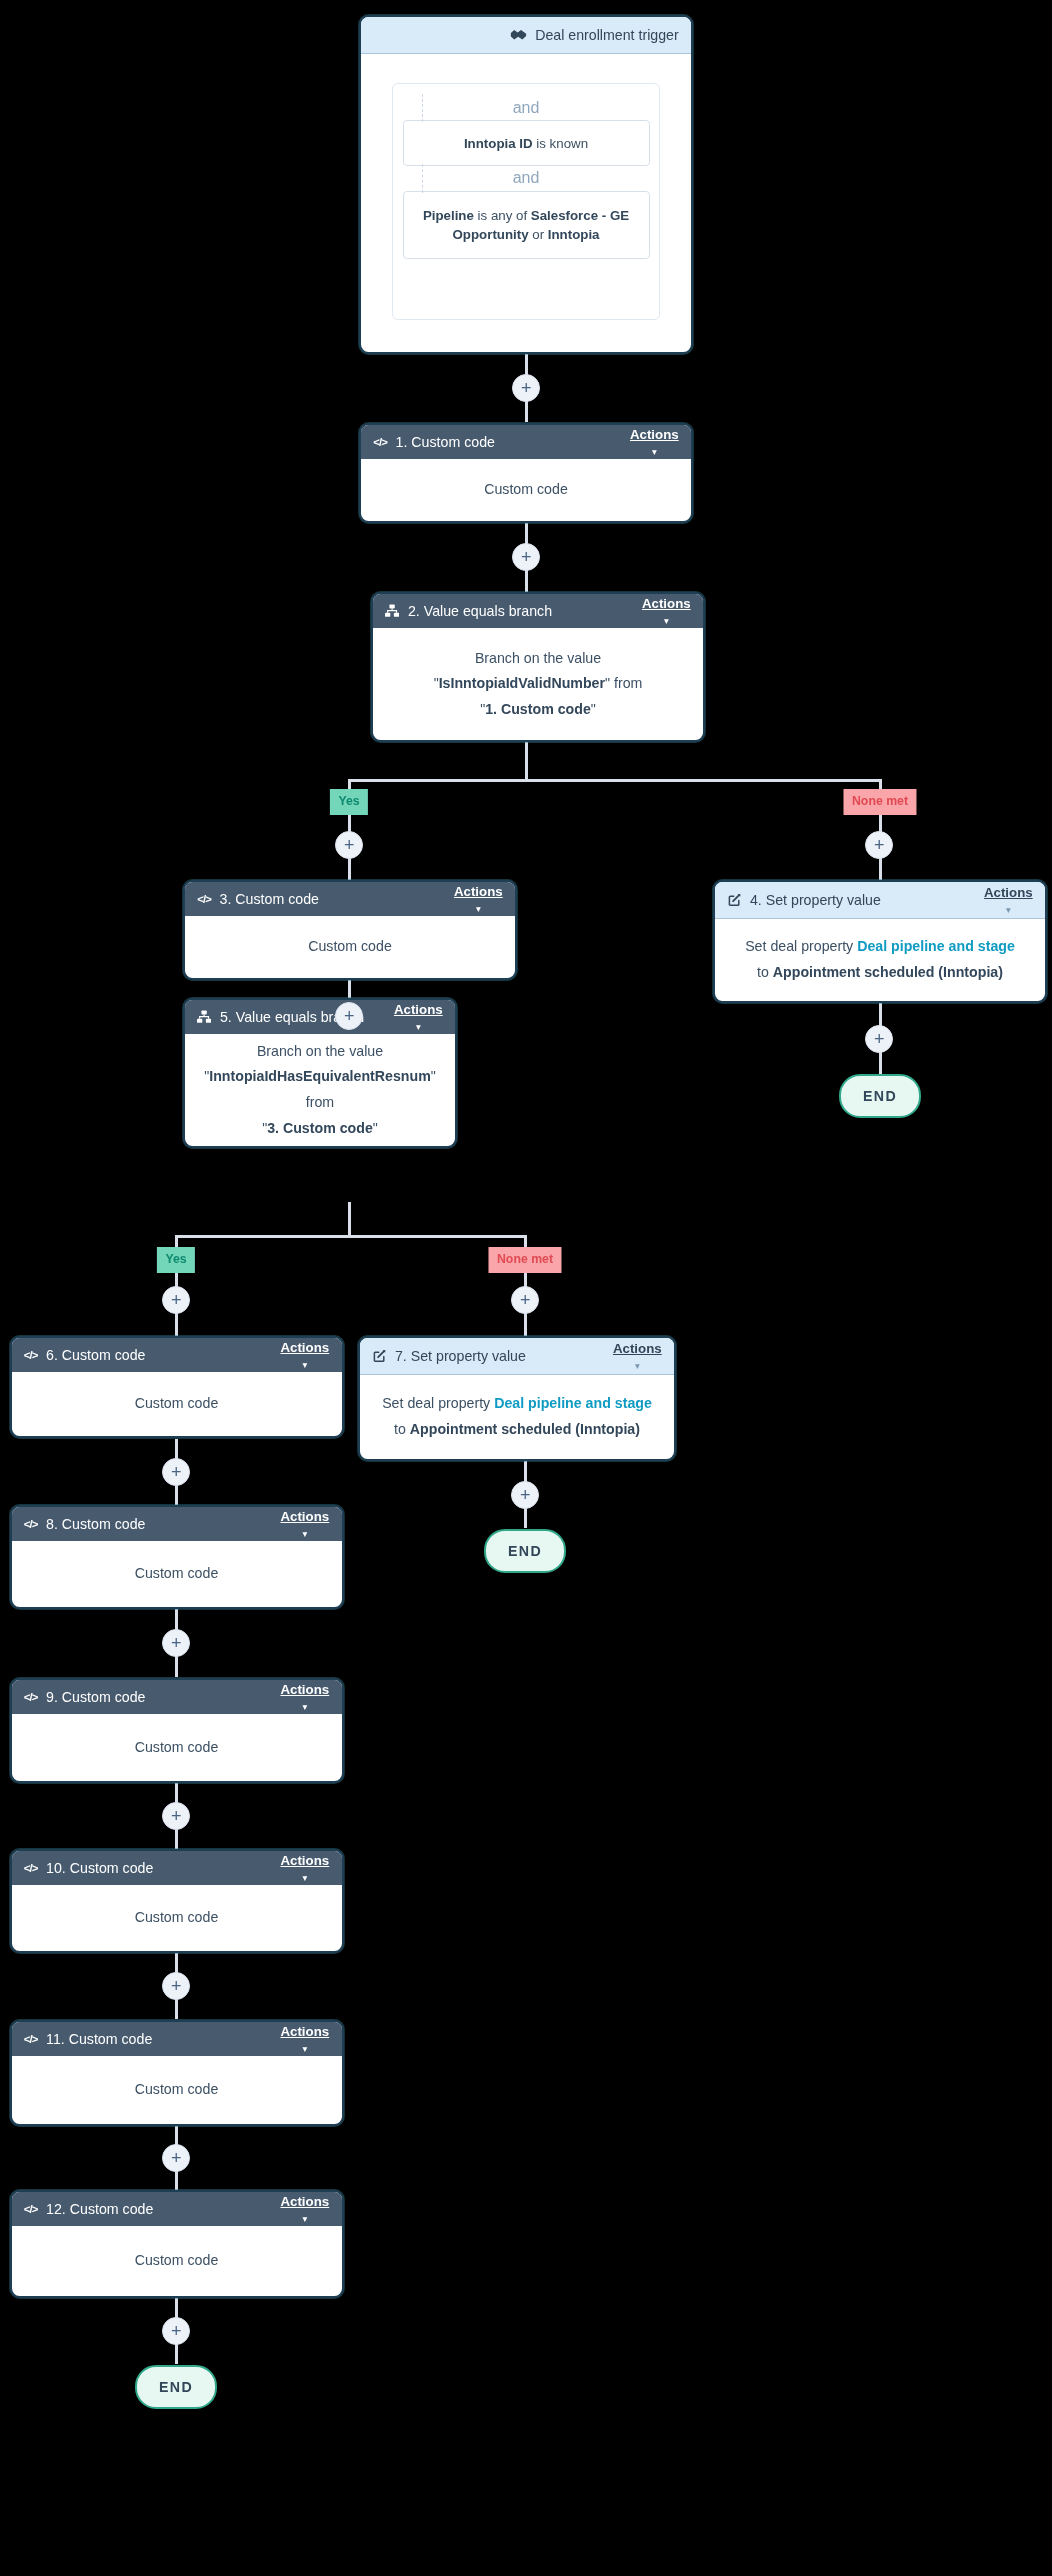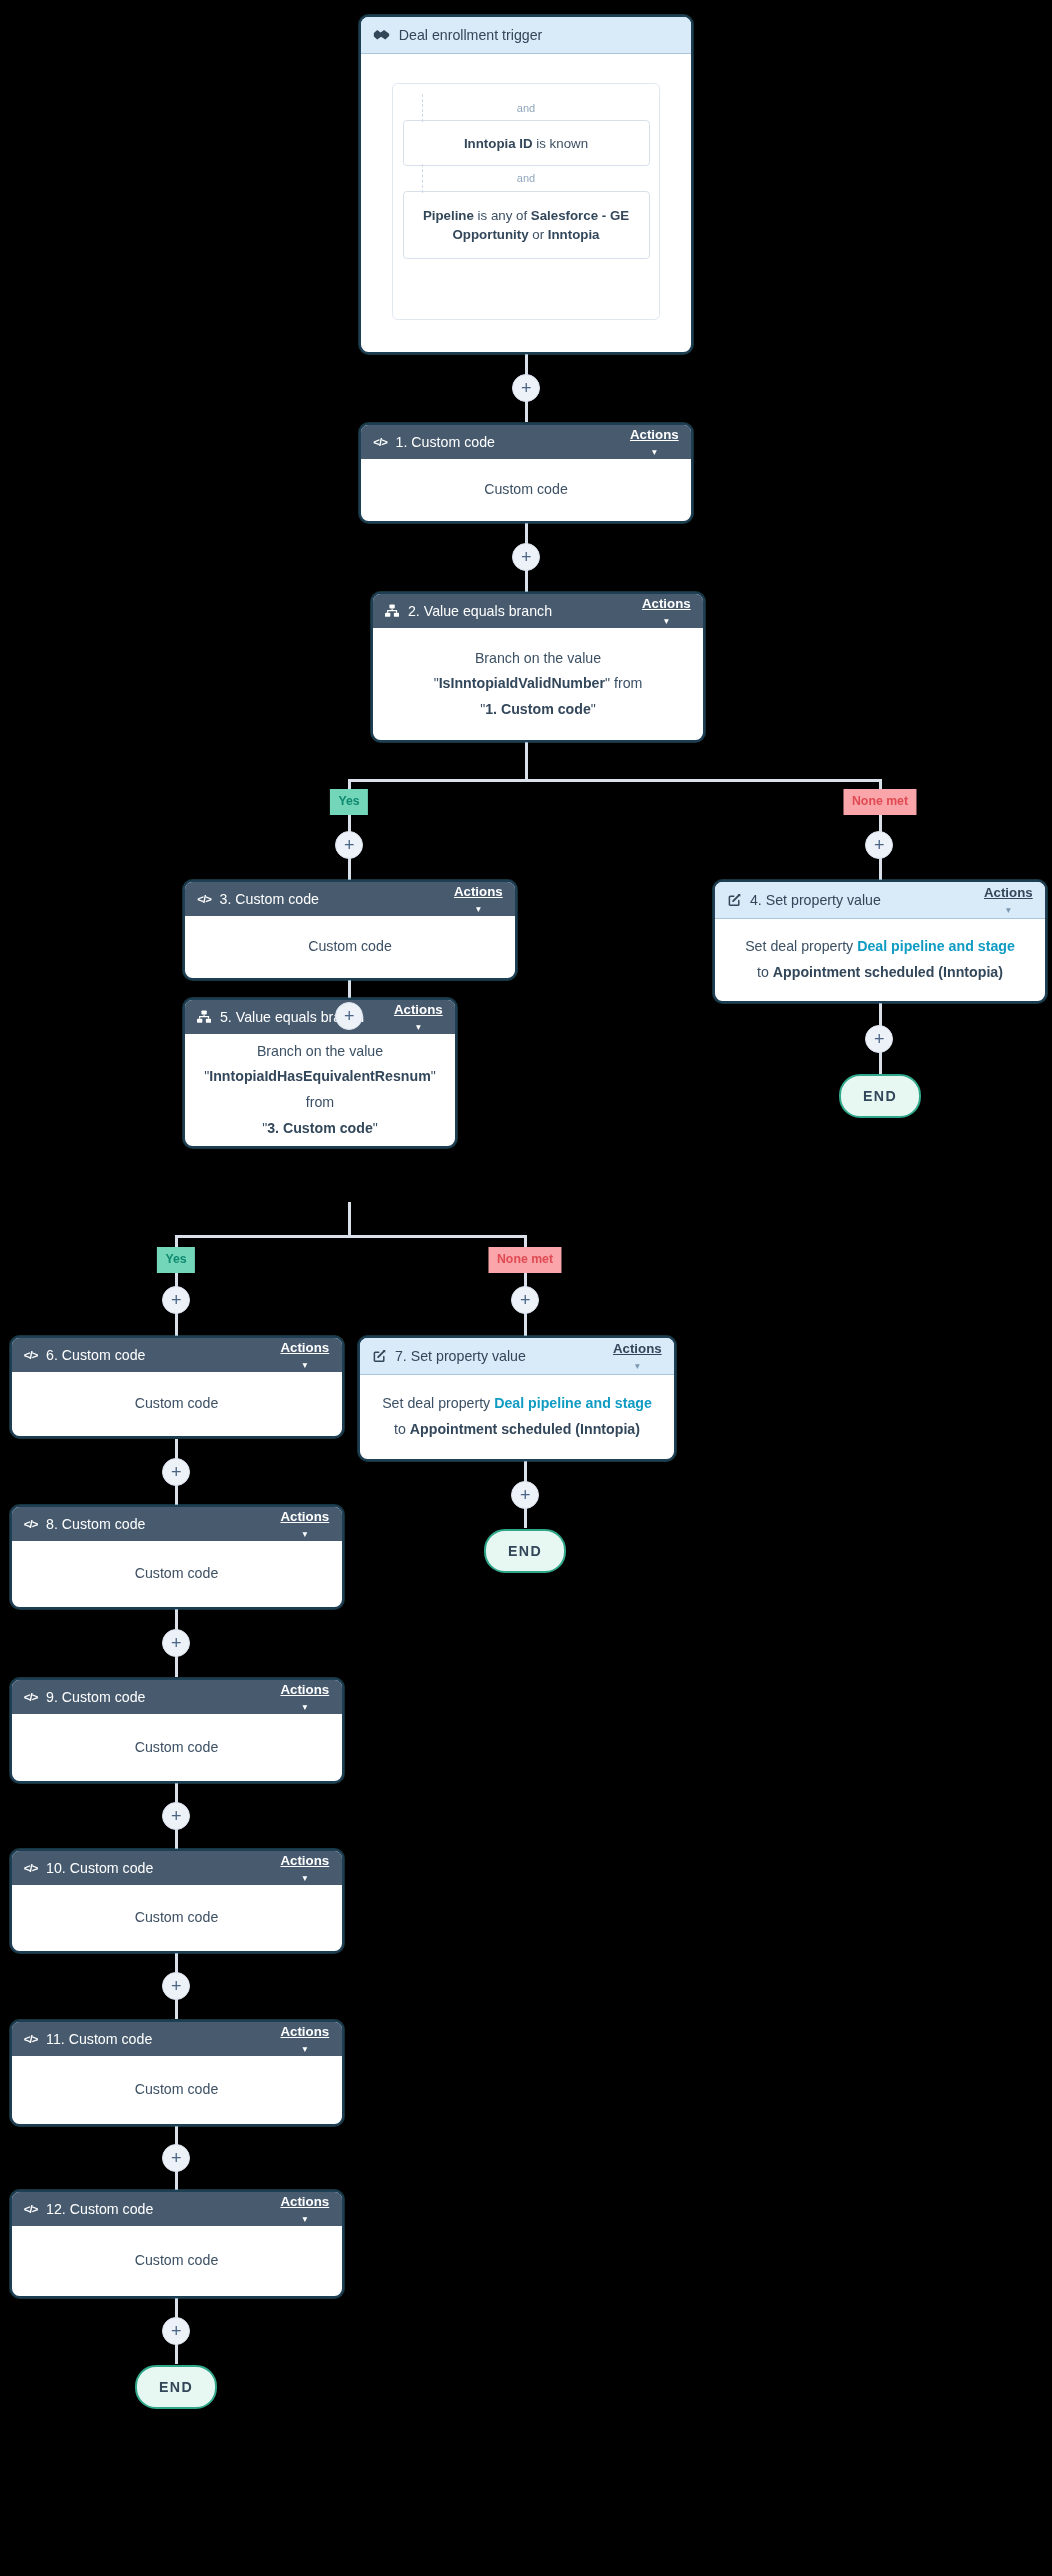--- a/index.html
+++ b/index.html
@@ -17,41 +17,41 @@
     box-sizing:border-box; cursor:pointer; z-index:3;
   }
   .node {
     position:absolute; background:var(--node_bg,#fff); border:2.8px solid var(--node_border,#1e3e54);
     border-radius:9.5px; overflow:hidden; display:flex; flex-direction:column;
     box-shadow:0 0 0 0.9px rgba(52,118,138,.45); box-sizing:border-box; z-index:2;
   }
   .hdr { display:flex; align-items:center; gap:8.5px; padding:0 12.3px; flex:0 0 auto; font-size:14.2px; }
   .hdr-dark { background:var(--header_dark,#475a6e); color:#fff; height:34px; }
   .hdr-light { background:var(--header_light,#d9ebf9); color:var(--title_light_text,#33475b);
-               height:36px; border-bottom:0.9px solid var(--header_light_border,#a9c6dd); }
+               height:36px; border-bottom:0.9px solid var(--header_light_border,#a9c6dd);justify-content:flex-end; }
   .hdr-title { white-space:nowrap; }
   .icon { display:inline-flex; align-items:center; }
   .code-icon { font-weight:bold; font-size:11.4px; letter-spacing:-0.9px; }
   .actions { margin-left:auto; display:inline-flex; align-items:center; gap:4.7px; cursor:pointer;flex-direction:column; }
   .actions-text { font-weight:bold; text-decoration:underline; font-size:13.3px; }
   .caret { font-size:9.5px; }
   .hdr-light .caret { color:#7c98b0; }
   .bdy { flex:1; display:flex; flex-direction:column; align-items:center; justify-content:center;
          text-align:center; font-size:14.2px; padding:3.8px 13.3px; line-height:25.6px; }
   b { color:var(--title_light_text,#33475b); }
   .link { color:var(--link_teal,#0f9bc2); cursor:pointer; }
   .trigger-bdy { flex:1; padding:29px 31px 32px; box-sizing:border-box; }
   .cond-group { border:0.9px solid var(--group_border,#dfe7f0); border-radius:5.7px; height:100%;
                 box-sizing:border-box; padding:11.4px 9.5px; display:flex; flex-direction:column; }
   .cond-card { border:0.9px solid var(--card_border,#d6dfea); border-radius:3.8px;
                display:flex; align-items:center; justify-content:center; text-align:center;
                font-size:13.3px; line-height:19px; padding:4.7px 7.6px; flex:0 0 auto; min-height:34px; }
   .cond-tall { min-height:57px; }
   .and-row { position:relative; height:25px; display:flex; align-items:center; justify-content:center;
-             color:var(--and_text,#90a7bd); font-size:11px; flex:0 0 auto; }
+             color:var(--and_text,#90a7bd); font-size:16px; flex:0 0 auto; }
   .and-line { position:absolute; left:19px; top:-1.9px; bottom:-1.9px; border-left:0.9px dashed #cfd9e4; }
   .branch-label { position:absolute; transform:translateX(-50%); height:25.6px; line-height:25.6px;
                   padding:0 8.5px; font-size:12.3px; font-weight:bold; z-index:3; }
   .lbl-yes { background:var(--yes_bg,#74d6b8); color:var(--yes_text,#0e8a70); }
   .lbl-none { background:var(--none_bg,#f9a5a9); color:var(--none_text,#e04a52); }
   .end {
     position:absolute; transform:translateX(-50%); width:82px; height:44px; box-sizing:border-box;
     border-radius:21px; background:var(--end_bg,#e7f7f1); border:2.4px solid var(--end_border,#2fa788);
     color:var(--end_text,#33475b); font-weight:bold; font-size:14.2px; letter-spacing:1.4px;
     display:flex; align-items:center; justify-content:center; z-index:3;

